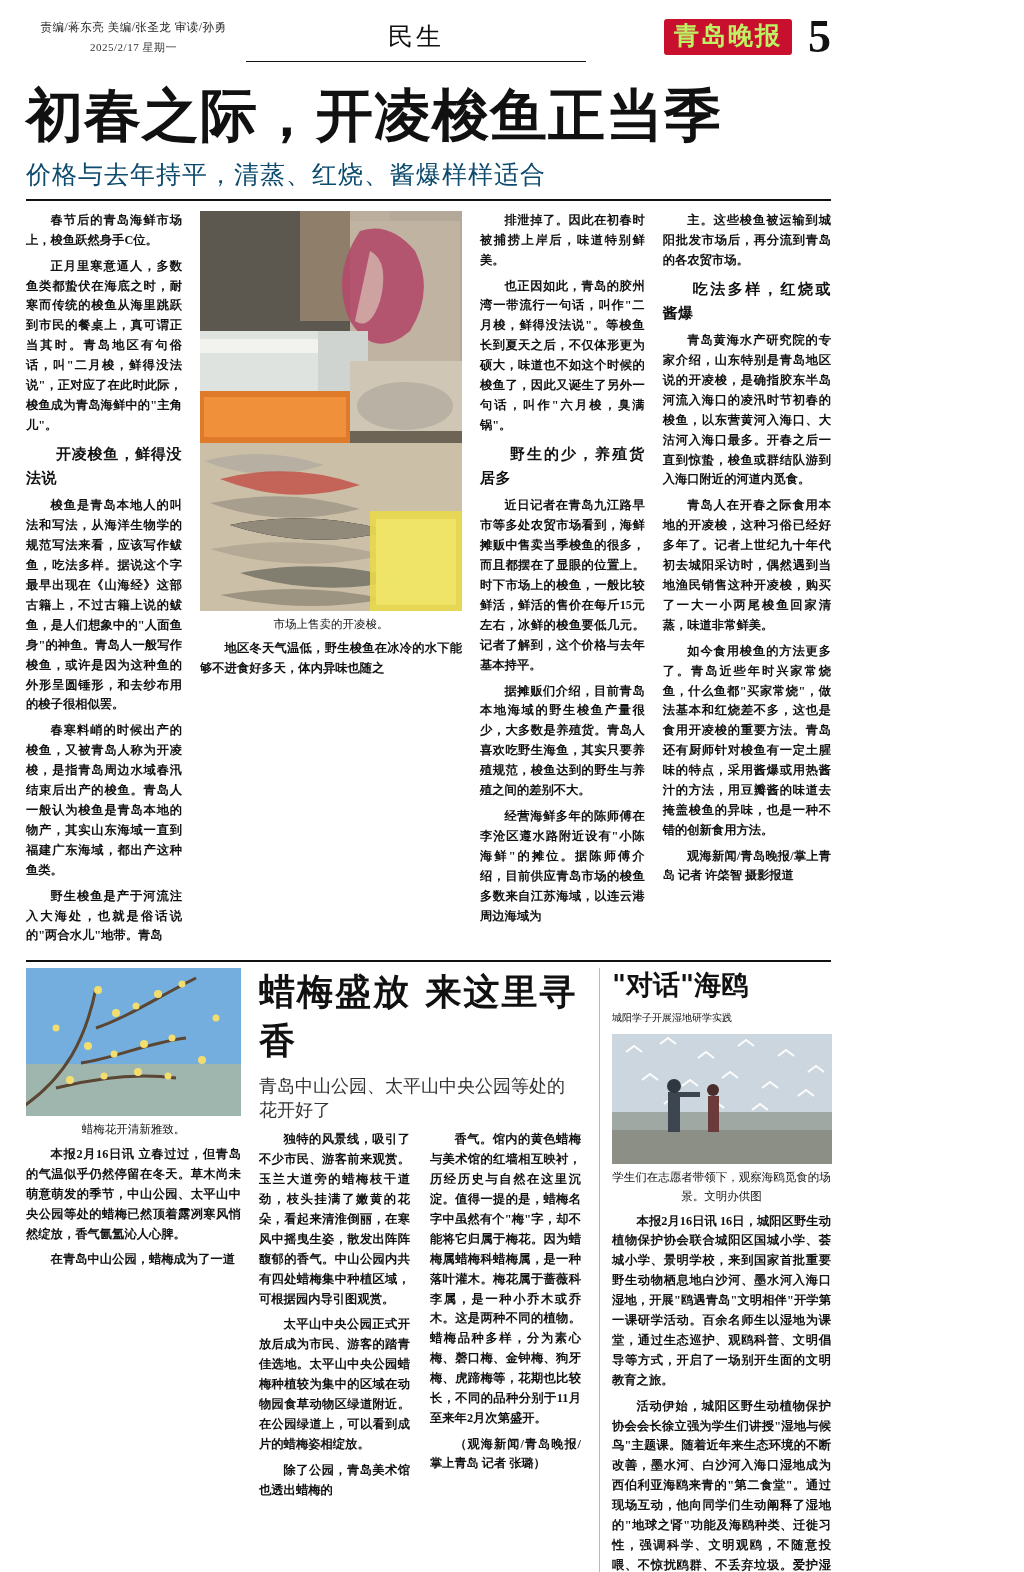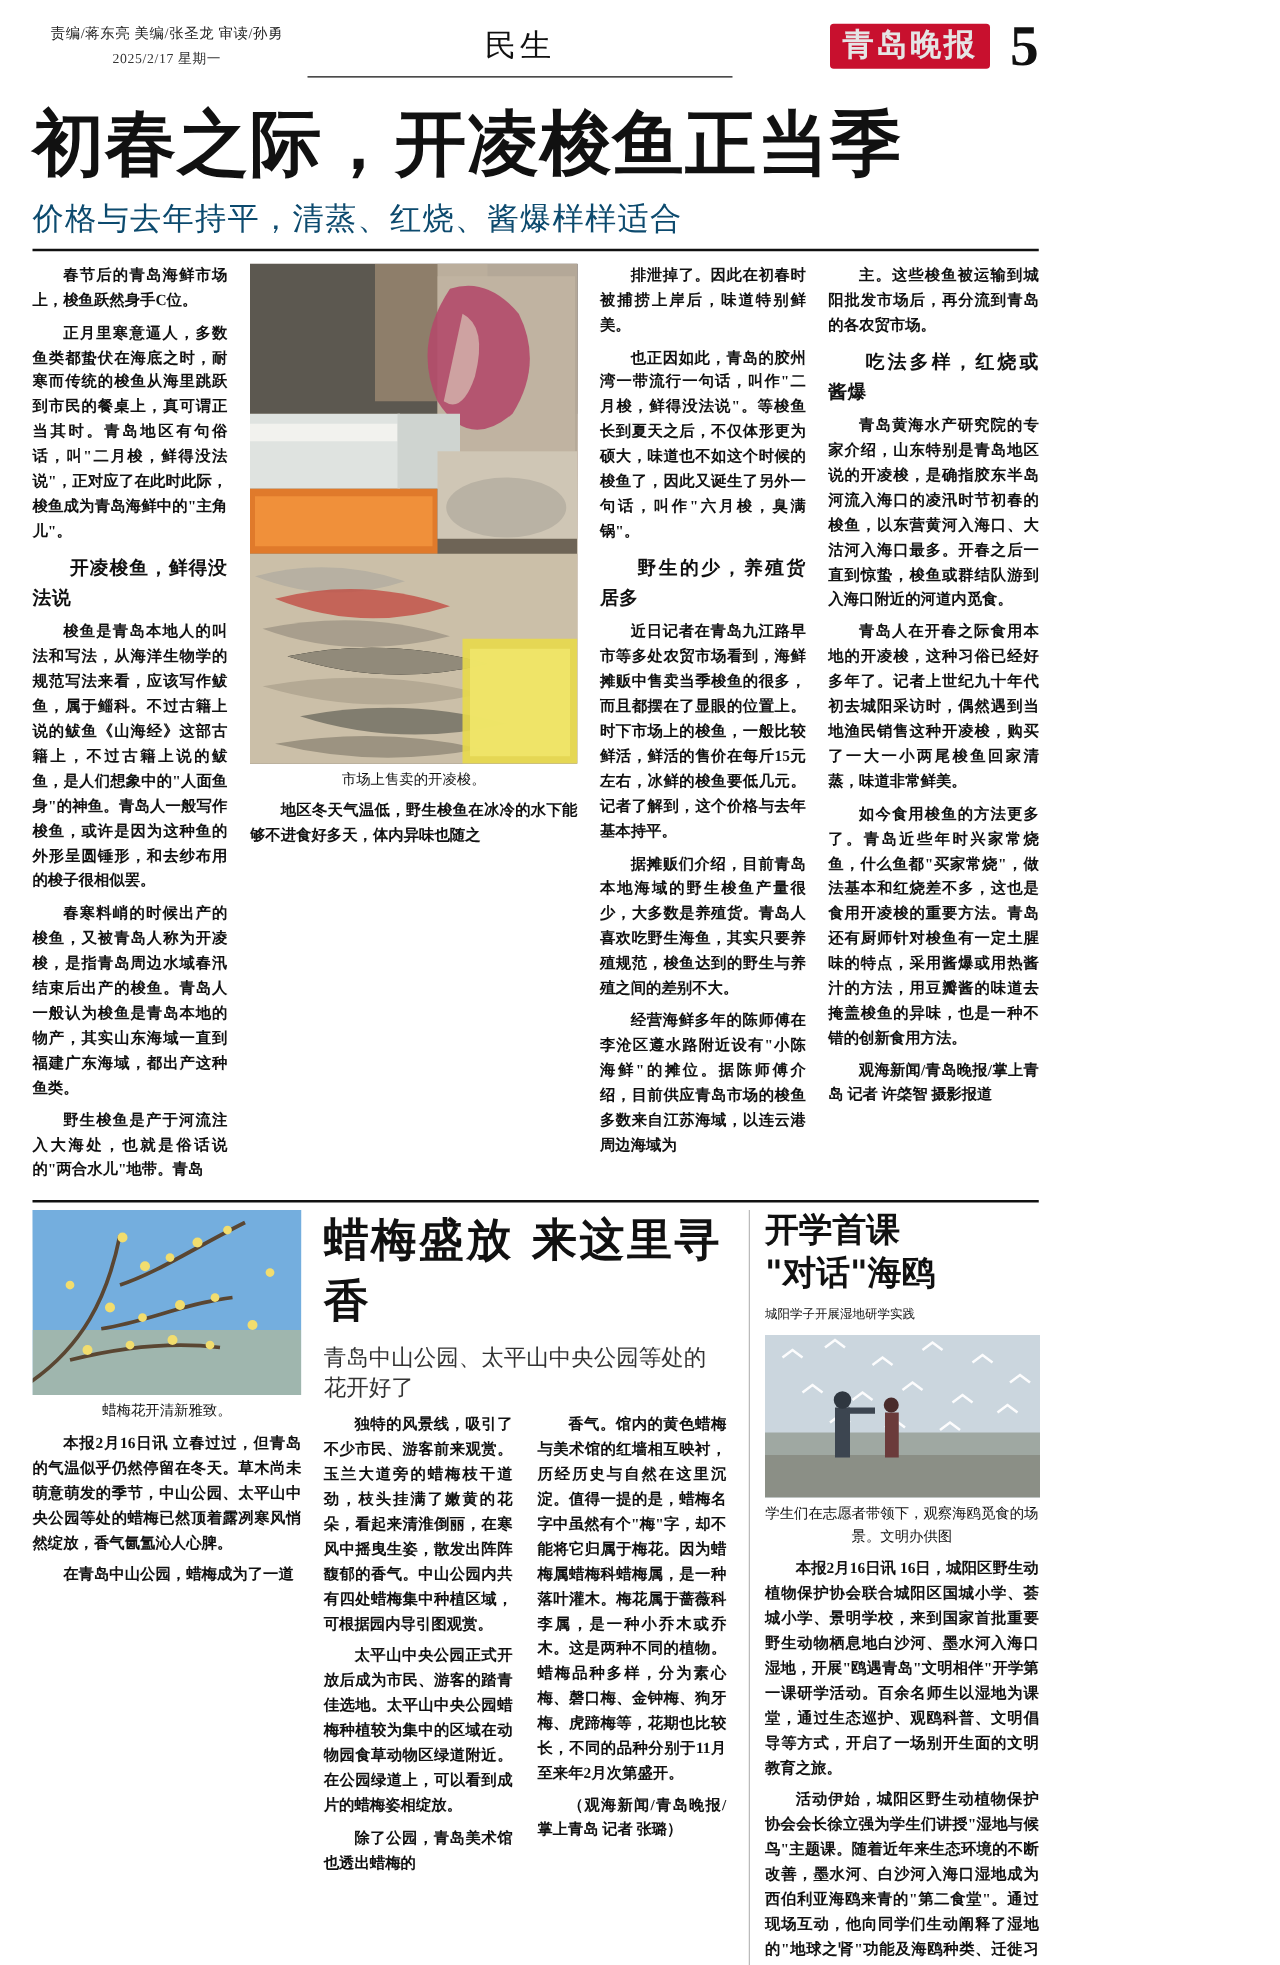--- a/index.html
+++ b/index.html
@@ -16,21 +16,21 @@
 
   
   .masthead { display:flex; align-items:flex-start; position:relative; height:64px; }
   .mh-left { width:215px; font-size:11.5px; line-height:1.7; color:#222; text-align:center; padding-top:4px; letter-spacing:.5px;}
   .mh-left .l2 { font-size:11px; color:#333; }
   .mh-center { flex:1; text-align:center; position:relative; top:6px; }
   .mh-center .sec { font-size:25px; font-weight:normal; letter-spacing:3px; font-family:"DejaVu Sans", sans-serif;}
   .mh-rule { border-bottom:1.6px solid #111; margin-top:8px; width:calc(100% - 10px); margin-left:5px;}
   .mh-right { width:240px; display:flex; align-items:center; justify-content:flex-end; gap:16px; padding-top:2px;}
   .logo {
-    background:#c8102e; color:#e5e5e5; font-size:25px; font-weight:bold; letter-spacing:2px;
+    background:#c8102e; color:#bef264; font-size:25px; font-weight:bold; letter-spacing:2px;
     padding:4px 10px 6px 10px; font-family:"DejaVu Sans", sans-serif; border-radius:3px;
     line-height:1.05;
   }
   .pagenum { font-size:46px; font-weight:bold; font-family:"Liberation Serif", serif; line-height:.9; }
 
   
   .headline { margin-top:6px; }
   .headline h1 {
     margin:0; font-size:57px; letter-spacing:1px; font-weight:bold;
     font-family:"DejaVu Sans", sans-serif; line-height:1.12;
@@ -96,21 +96,21 @@
     <h2>价格与去年持平，清蒸、红烧、酱爆样样适合</h2>
   </div>
   <div class="hr-thick"></div>
 
   <div class="top-wrap">
 
     <div class="col c1">
       <p>春节后的青岛海鲜市场上，梭鱼跃然身手C位。</p>
       <p>正月里寒意逼人，多数鱼类都蛰伏在海底之时，耐寒而传统的梭鱼从海里跳跃到市民的餐桌上，真可谓正当其时。青岛地区有句俗话，叫"二月梭，鲜得没法说"，正对应了在此时此际，梭鱼成为青岛海鲜中的"主角儿"。</p>
       <p class="subhead">开凌梭鱼，鲜得没法说</p>
-      <p>梭鱼是青岛本地人的叫法和写法，从海洋生物学的规范写法来看，应该写作鲅鱼，属于鲻科。不过古籍上说的鲅鱼《山海经》这部古籍上，不过古籍上说的鲅鱼，是人们想象中的"人面鱼身"的神鱼。青岛人一般写作梭鱼，或许是因为这种鱼的外形呈圆锤形，和去纱布用的梭子很相似罢。</p>
+      <p>梭鱼是青岛本地人的叫法和写法，从海洋生物学的规范写法来看，应该写作鲅鱼，吃法多样。据说这个字最早出现在《山海经》这部古籍上，不过古籍上说的鲅鱼，是人们想象中的"人面鱼身"的神鱼。青岛人一般写作梭鱼，或许是因为这种鱼的外形呈圆锤形，和去纱布用的梭子很相似罢。</p>
       <p>春寒料峭的时候出产的梭鱼，又被青岛人称为开凌梭，是指青岛周边水域春汛结束后出产的梭鱼。青岛人一般认为梭鱼是青岛本地的物产，其实山东海域一直到福建广东海域，都出产这种鱼类。</p>
       <p>野生梭鱼是产于河流注入大海处，也就是俗话说的"两合水儿"地带。青岛</p>
     </div>
 
     <div class="col c2">
       <div class="photo fishphoto">
         <svg width="262" height="400" viewBox="0 0 262 400">
           <rect x="0" y="0" width="262" height="400" fill="#6e6456"></rect>
           <rect x="0" y="0" width="262" height="120" fill="#5c5850"></rect>
           <rect x="100" y="0" width="90" height="110" fill="#8e7e6a"></rect>
@@ -209,21 +209,20 @@
       <div class="col two-col">
         <p>独特的风景线，吸引了不少市民、游客前来观赏。玉兰大道旁的蜡梅枝干道劲，枝头挂满了嫩黄的花朵，看起来清淮倒丽，在寒风中摇曳生姿，散发出阵阵馥郁的香气。中山公园内共有四处蜡梅集中种植区域，可根据园内导引图观赏。</p>
         <p>太平山中央公园正式开放后成为市民、游客的踏青佳选地。太平山中央公园蜡梅种植较为集中的区域在动物园食草动物区绿道附近。在公园绿道上，可以看到成片的蜡梅姿相绽放。</p>
         <p>除了公园，青岛美术馆也透出蜡梅的</p>
         <p>香气。馆内的黄色蜡梅与美术馆的红墙相互映衬，历经历史与自然在这里沉淀。值得一提的是，蜡梅名字中虽然有个"梅"字，却不能将它归属于梅花。因为蜡梅属蜡梅科蜡梅属，是一种落叶灌木。梅花属于蔷薇科李属，是一种小乔木或乔木。这是两种不同的植物。蜡梅品种多样，分为素心梅、磬口梅、金钟梅、狗牙梅、虎蹄梅等，花期也比较长，不同的品种分别于11月至来年2月次第盛开。</p>
         <p class="byline">（观海新闻/青岛晚报/掌上青岛 记者 张璐）</p>
       </div>
     </div>
 
     <div class="midright col">
-      <div class="mr-h">开学首课</div>
       <div class="mr-h">"对话"海鸥</div>
       <div class="mr-sub">城阳学子开展湿地研学实践</div>
       <div class="photo gullphoto">
         <svg width="220" height="130" viewBox="0 0 220 130">
           <rect width="220" height="130" fill="#cbd6de"></rect>
           <rect y="78" width="220" height="52" fill="#9fa8a2"></rect>
           <rect y="96" width="220" height="34" fill="#8b8f86"></rect>
           <g stroke="#ffffff" stroke-width="2" fill="none" opacity=".95">
             <path d="M14 18 l8 -6 l8 6"></path>
               <path d="M48 10 l8 -6 l8 6"></path>

